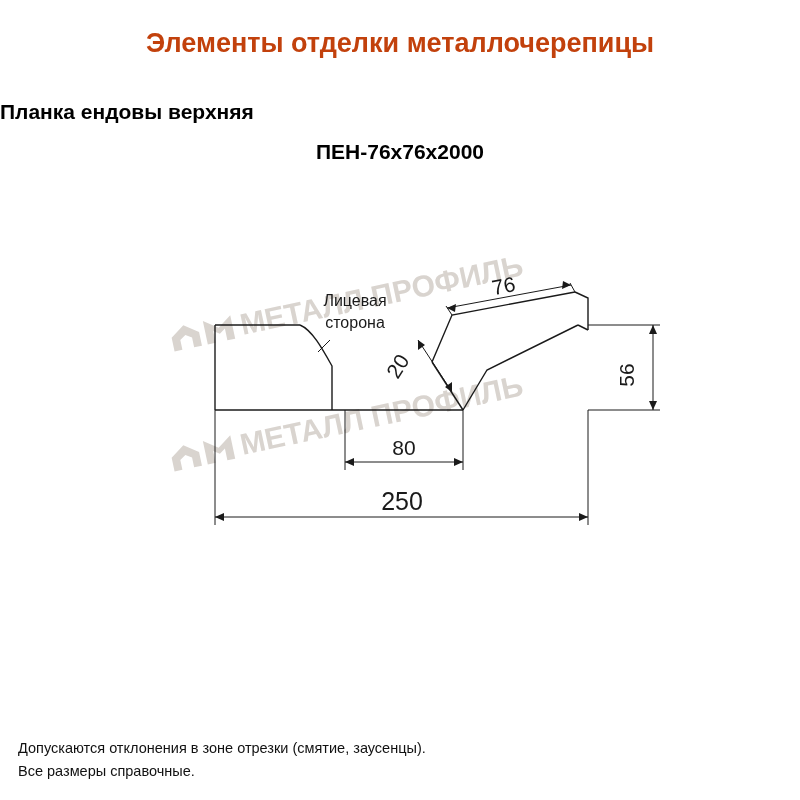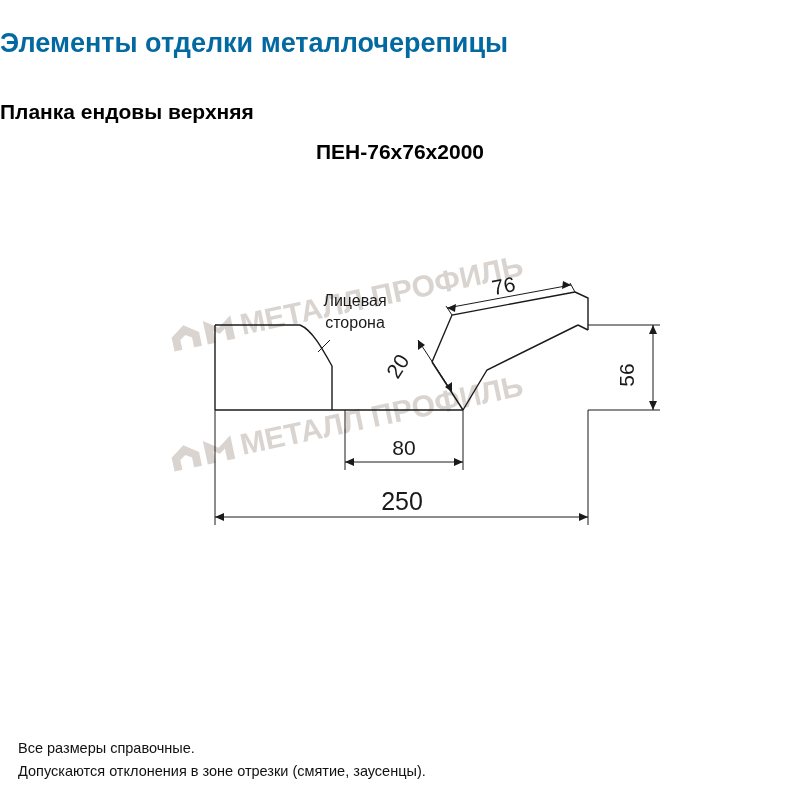--- a/index.html
+++ b/index.html
@@ -19,24 +19,25 @@
     position: absolute;
     left: 0; top: 0;
     width: 800px;
     height: 800px;
   }
   .title-main {
     position: absolute;
     top: 28px;
     left: 0;
     width: 800px;
+    text-align: center;
     font-size: 27px;
     font-weight: bold;
     letter-spacing: 0px;
-    color: #0369a1;
+    color: #c2410c;
   }
   .subtitle {
     position: absolute;
     top: 100px;
     left: 0;
     width: 800px;
     text-align: left;
     font-size: 21px;
     font-weight: bold;
     color: #000000;
@@ -169,17 +170,17 @@
       <g stroke="#1a1a1a" stroke-width="1" fill="none">
         <path d="M330,160 L318,172"></path>
       </g>
       <text x="355" y="126" font-size="16" text-anchor="middle" fill="#1a1a1a">Лицевая</text>
       <text x="355" y="148" font-size="16" text-anchor="middle" fill="#1a1a1a">сторона</text>
 
     </svg>
   </div>
 
   <div class="footer">
+    <div>Допускаются отклонения в зоне отрезки (смятие, заусенцы).</div>
     <div>Все размеры справочные.</div>
-    <div>Допускаются отклонения в зоне отрезки (смятие, заусенцы).</div>
   </div>
 
 </div>
 
 </body></html>

